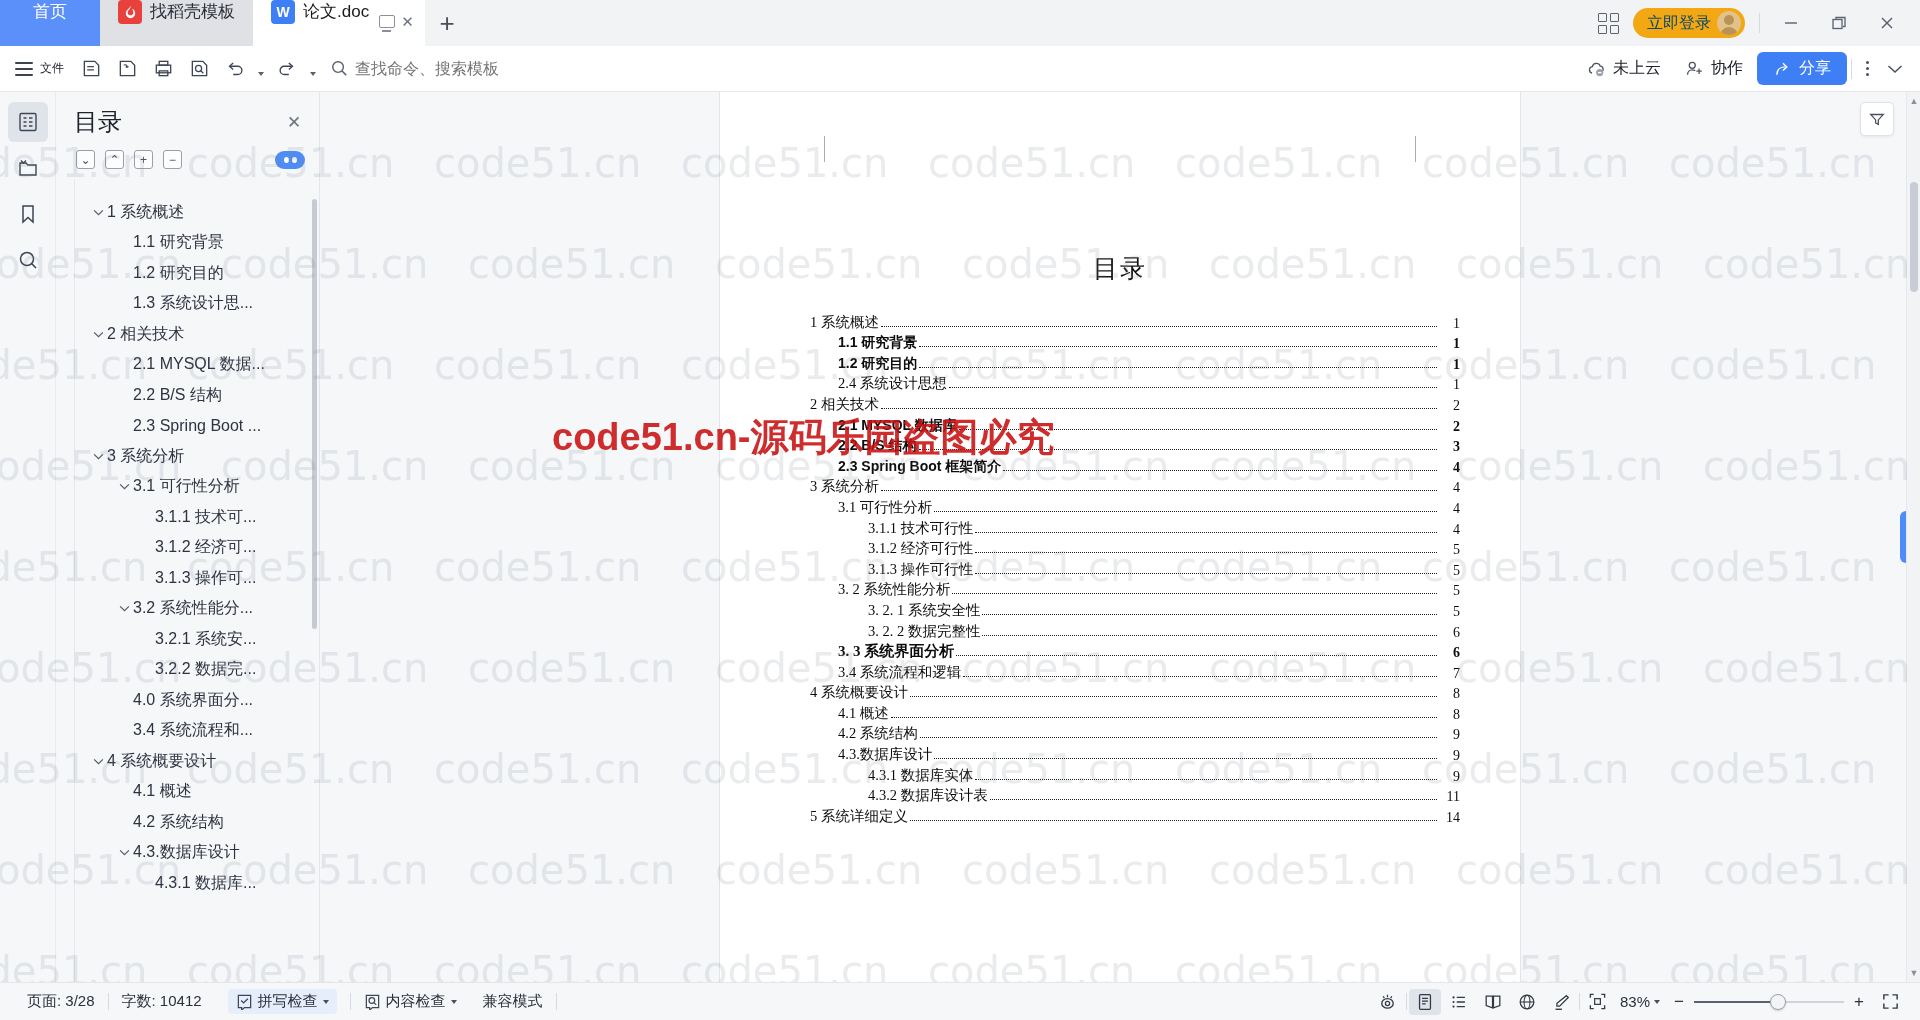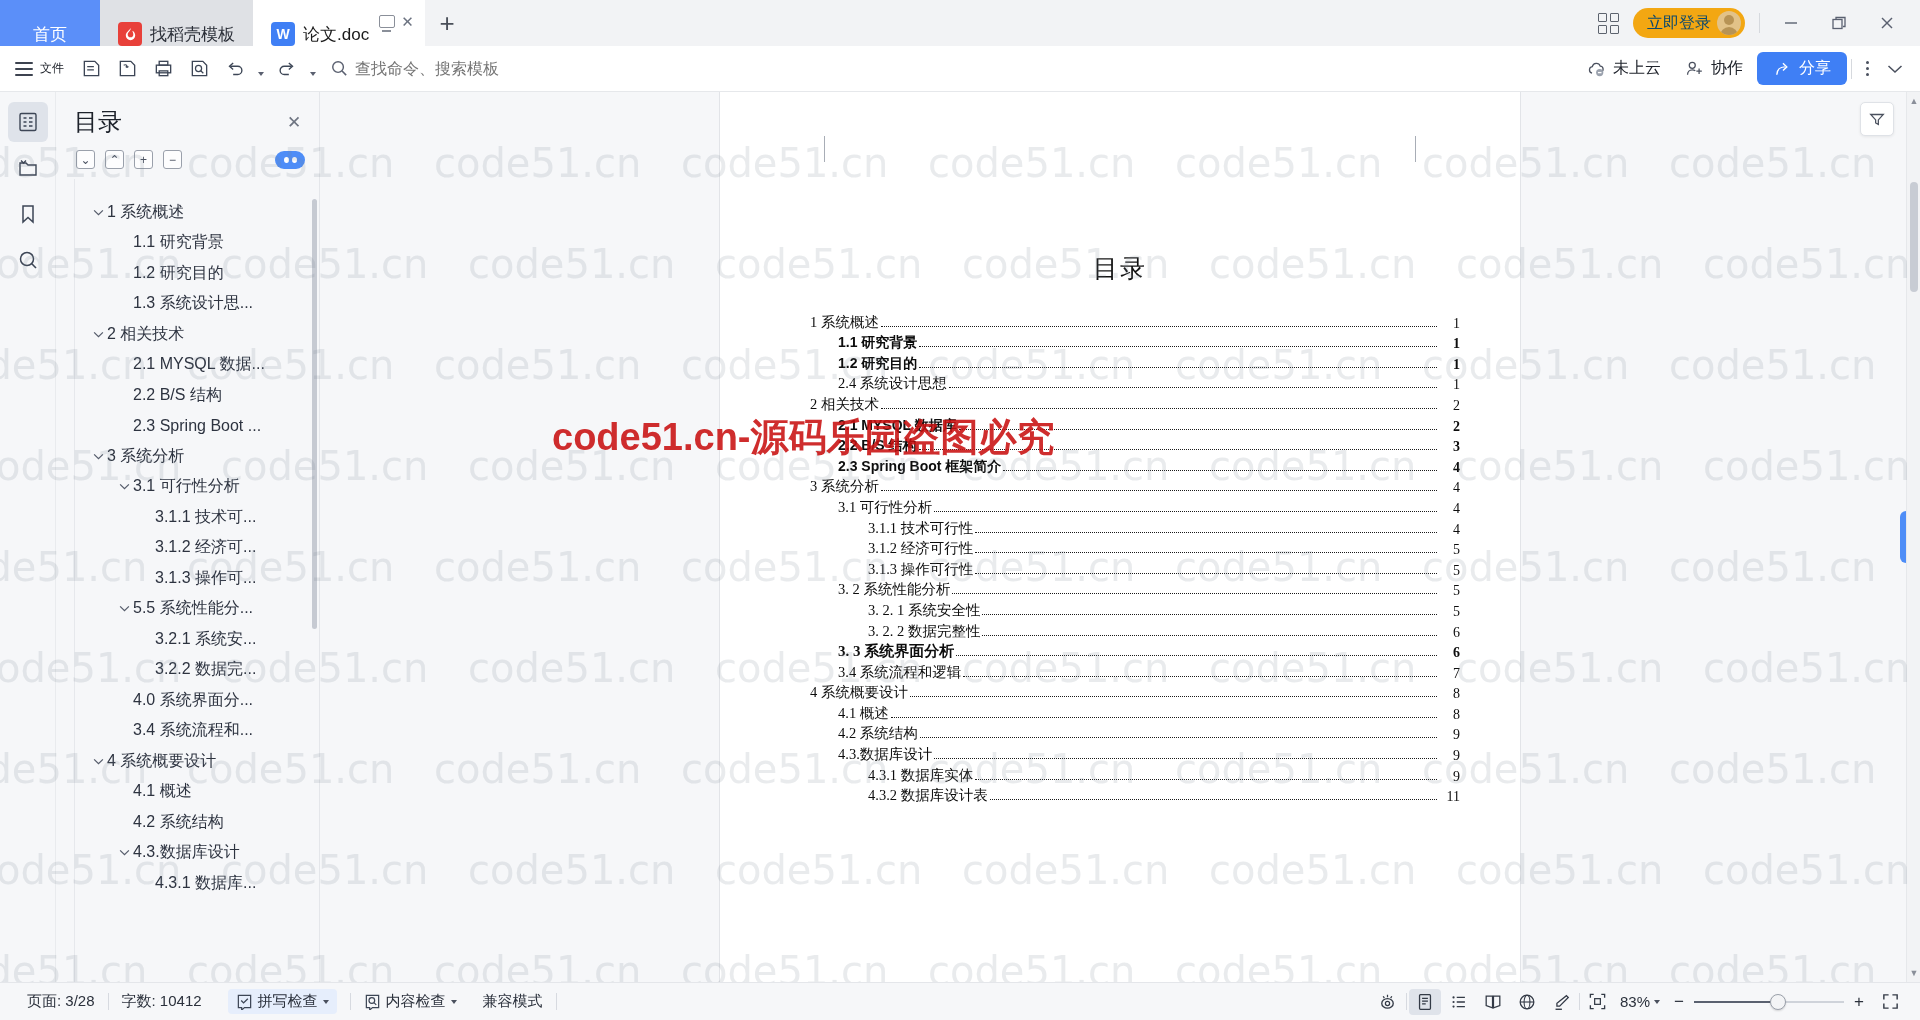--- a/index.html
+++ b/index.html
@@ -11,21 +11,21 @@
     -webkit-font-smoothing: antialiased;
   }
   #app { position: relative; width: 1920px; height: 1020px; display: flex; flex-direction: column; }
 
   
   .tabbar {
     height: 46px; background: #f2f3f5; display: flex; align-items: flex-end;
     position: relative; flex: none;
   }
   .tab {
-    height: 46px; display: flex; align-items: flex-end; gap: 8px;
+    height: 46px; display: flex; align-items: flex-start; gap: 8px;
     padding: 0 18px; font-size: 17px; cursor: pointer; position: relative;
     white-space: nowrap;
   }
   .tab-home {
     background: #5b8ff9; color: #fff; width: 100px; justify-content: center;
     font-size: 17px;
   }
   .tab-tpl { background: #dfe1e5; color: #2b2f38; }
   .tab-doc { background: #ffffff; color: #1a1a1a; padding-right: 56px; }
   .tab-ico { width: 24px; height: 24px; border-radius: 4px; flex: none;
@@ -480,21 +480,21 @@
           <div class="toc-item" style="padding-left: 62px;">
             <span class="toc-chev"></span>
             <span class="toc-txt">3.1.3 操作可...</span>
           </div>
           <div class="toc-item" style="padding-left: 40px;">
             <span class="toc-chev">
               <svg width="11" height="7" viewBox="0 0 12 8">
                 <path d="M1 1.5l5 5 5-5" fill="none" stroke="#555c6b" stroke-width="1.4"></path>
               </svg>
             </span>
-            <span class="toc-txt">5.5 系统性能分...</span>
+            <span class="toc-txt">3.2 系统性能分...</span>
           </div>
           <div class="toc-item" style="padding-left: 62px;">
             <span class="toc-chev"></span>
             <span class="toc-txt">3.2.1  系统安...</span>
           </div>
           <div class="toc-item" style="padding-left: 62px;">
             <span class="toc-chev"></span>
             <span class="toc-txt">3.2.2  数据完...</span>
           </div>
           <div class="toc-item" style="padding-left: 40px;">
@@ -654,20 +654,25 @@
             </div>
             <div class="tl-row lv3">
               <span class="tl-txt">4.3.1 数据库实体</span>
               <span class="tl-dots"></span>
               <span class="tl-pg">9</span>
             </div>
             <div class="tl-row lv3">
               <span class="tl-txt">4.3.2 数据库设计表</span>
               <span class="tl-dots"></span>
               <span class="tl-pg">11</span>
+            </div>
+            <div class="tl-row lv1">
+              <span class="tl-txt">5 系统详细定义</span>
+              <span class="tl-dots"></span>
+              <span class="tl-pg">14</span>
             </div>
           </div>
       </div>
 
       <div class="fl-widget">
         <svg width="18" height="18" viewBox="0 0 20 20">
             <path d="M3 5h14l-5.5 6v5l-3-1.6V11z" fill="none" stroke="#4a505e" stroke-width="1.4"></path>
           </svg>
       </div>
       <div class="fl-tab">‹</div>

